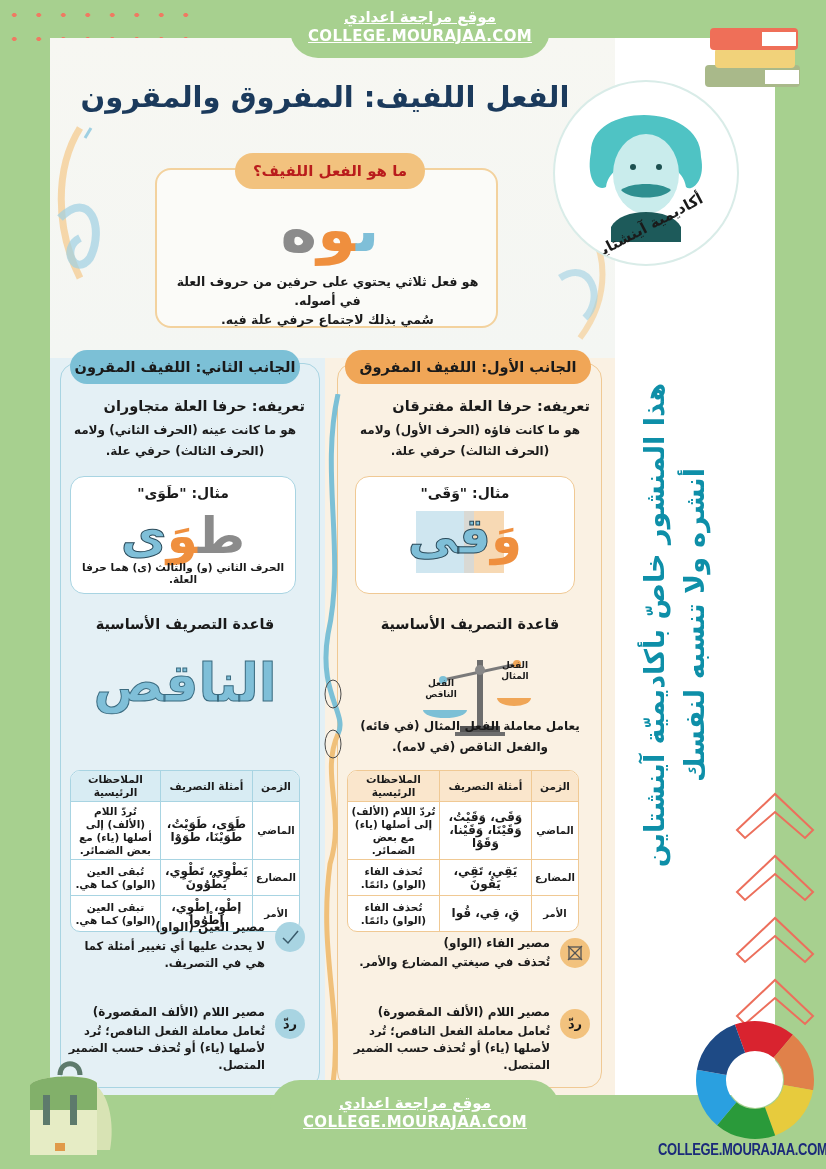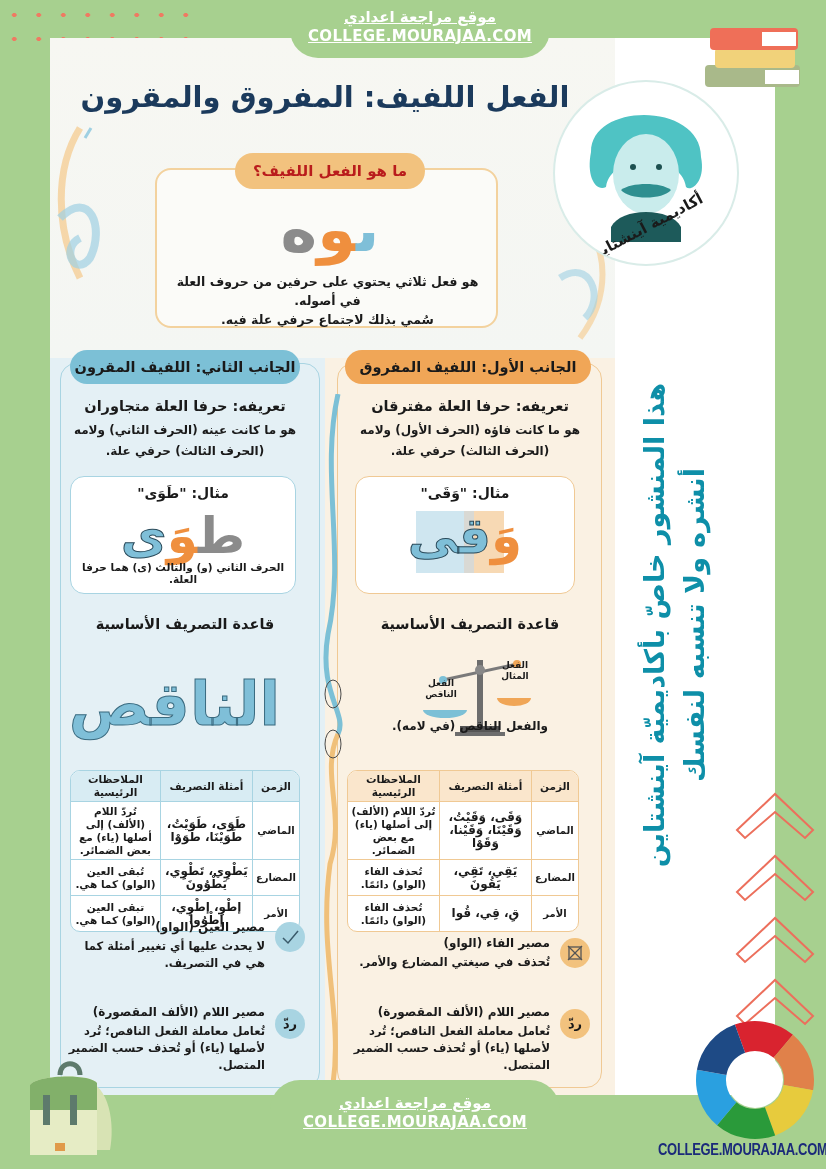--- a/index.html
+++ b/index.html
@@ -47,32 +47,32 @@
   .def-text { position: absolute; left: 115px; top: 234px; width: 325px; text-align: center; font-size: 12.5px; font-weight: bold; color: #1a1a1a; line-height: 19px; }
 
   .side-pill { position: absolute; top: 312px; height: 34px; border-radius: 17px; font-size: 14.5px; font-weight: bold; color: #1a1a1a; text-align: center; line-height: 34px; }
   .side-pill.left { left: 20px; width: 230px; background: #7cc0d6; }
   .side-pill.right { left: 295px; width: 246px; background: #f0a657; }
 
   .side-frame { position: absolute; top: 325px; height: 725px; border-radius: 16px; }
   .side-frame.left { left: 10px; width: 260px; border: 1.5px solid #a8d4e2; }
   .side-frame.right { left: 287px; width: 265px; border: 1.5px solid #f0c994; }
 
-  .sub-title { position: absolute; font-size: 14.5px; font-weight: bold; color: #1a1a1a; text-align: center; }
+  .sub-title { position: absolute; font-size: 14.5px; font-weight: bold; color: #1a1a1a; text-align: right; }
   .body-text { position: absolute; font-size: 12px; font-weight: bold; color: #1a1a1a; text-align: center; line-height: 21px; }
 
   .ex-card { position: absolute; top: 438px; height: 118px; background: #fff; border-radius: 14px; }
   .ex-card.left { left: 20px; width: 226px; border: 1.5px solid #a8d4e2; }
   .ex-card.right { left: 305px; width: 220px; border: 1.5px solid #f0c994; }
   .ex-title { position: absolute; top: 8px; width: 100%; text-align: center; font-size: 14px; font-weight: bold; color: #1a1a1a; }
   .ex-word { position: absolute; top: 26px; width: 100%; text-align: center; font-size: 50px; font-weight: bold; line-height: 66px; }
   .ex-note { position: absolute; bottom: 8px; width: 100%; text-align: center; font-size: 10.5px; font-weight: bold; color: #1a1a1a; }
 
   .rule-title { position: absolute; top: 578px; font-size: 14.5px; font-weight: bold; color: #1a1a1a; text-align: center; }
-  .naqis-word { position: absolute; left: 40px; top: 621px; width: 190px; text-align: center; font-size: 60px; font-weight: bold; color: #7fbfd8; line-height: 90px; -webkit-text-stroke: 1px #3a6b80; }
+  .naqis-word { position: absolute; left: 40px; top: 600px; width: 190px; text-align: center; font-size: 52px; font-weight: bold; color: #7fbfd8; line-height: 90px; -webkit-text-stroke: 1px #3a6b80; }
 
   .scale { position: absolute; left: 355px; top: 600px; width: 140px; height: 100px; }
   .scale .lbl { position: absolute; font-size: 9px; font-weight: bold; color: #1a1a1a; text-align: center; line-height: 11px; }
 
   table.conj { position: absolute; top: 732px; border-collapse: separate; border-spacing: 0; background: #fff; border-radius: 10px; overflow: hidden; font-size: 10.5px; font-weight: bold; color: #1a1a1a; }
   table.conj.left { left: 20px; width: 230px; border: 1.5px solid #a8d4e2; }
   table.conj.right { left: 297px; width: 232px; border: 1.5px solid #f0c994; }
   table.conj th, table.conj td { text-align: center; vertical-align: middle; padding: 2px 3px; line-height: 13px; }
   table.conj th { height: 26px; font-size: 10.5px; }
   table.conj.left th { background: #d8ecf3; }
@@ -182,20 +182,21 @@
       <circle cx="75" cy="32" r="5" fill="#888"></circle>
       <path d="M55 94 h40 v-6 h-40z" fill="#555"></path>
       <path d="M50 98 h50 v-4 h-50z" fill="#6d6d6d"></path>
       <path d="M18 72 h44 a22 8 0 0 1 -44 0z" fill="#7cc0d6"></path>
       <path d="M92 60 h34 a17 8 0 0 1 -34 0z" fill="#f0a657"></path>
     </svg>
     <div class="lbl" style="left:16px;top:40px;width:40px;">الفعل الناقص</div>
     <div class="lbl" style="left:90px;top:22px;width:40px;">الفعل المثال</div>
   </div>
   <div class="body-text" style="left:295px;top:678px;width:250px;">
+    <div>يعامل معاملة الفعل المثال (في فائه)</div>
     <div>والفعل الناقص (في لامه).</div>
   </div>
 
   <table class="conj right">
     <tbody>
         <tr>
       <th>الزمن</th>
       <th>أمثلة التصريف</th>
       <th>الملاحظات الرئيسية</th>
     </tr>

